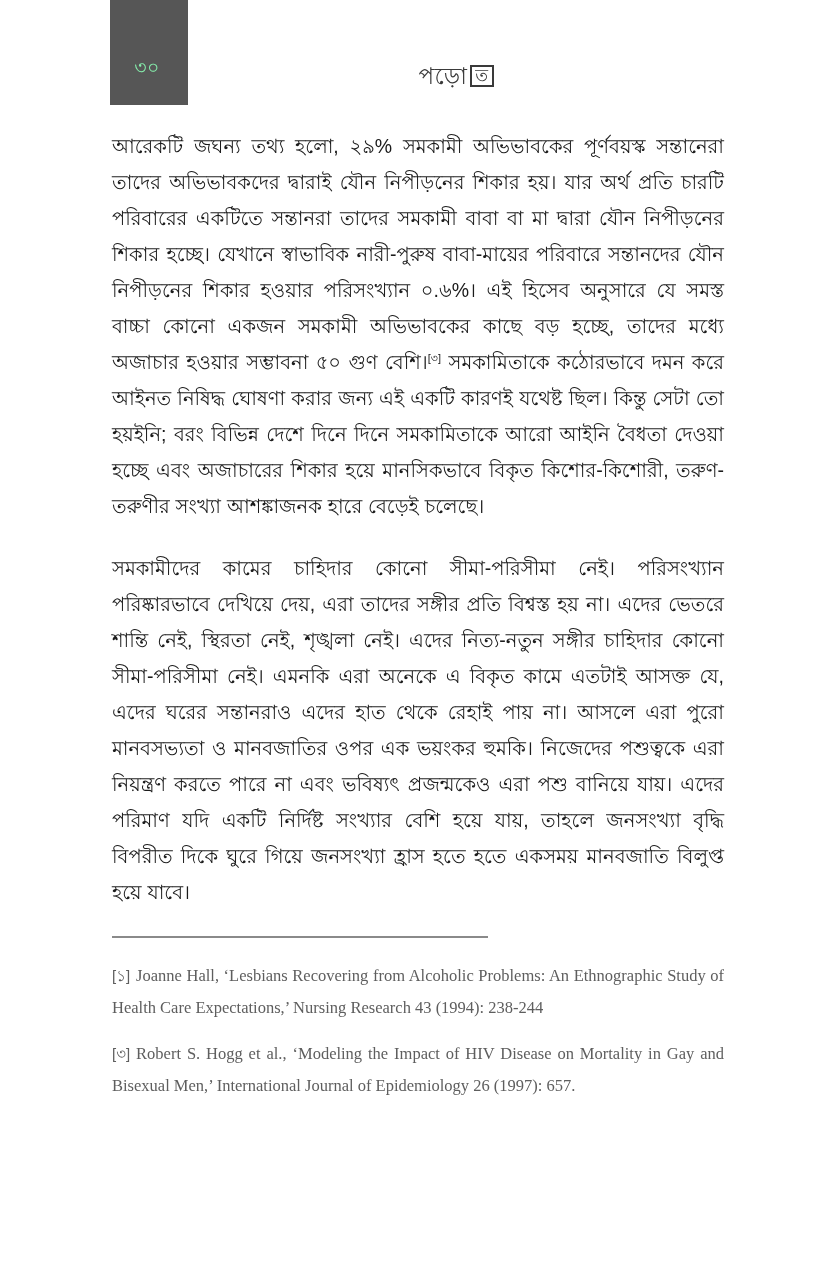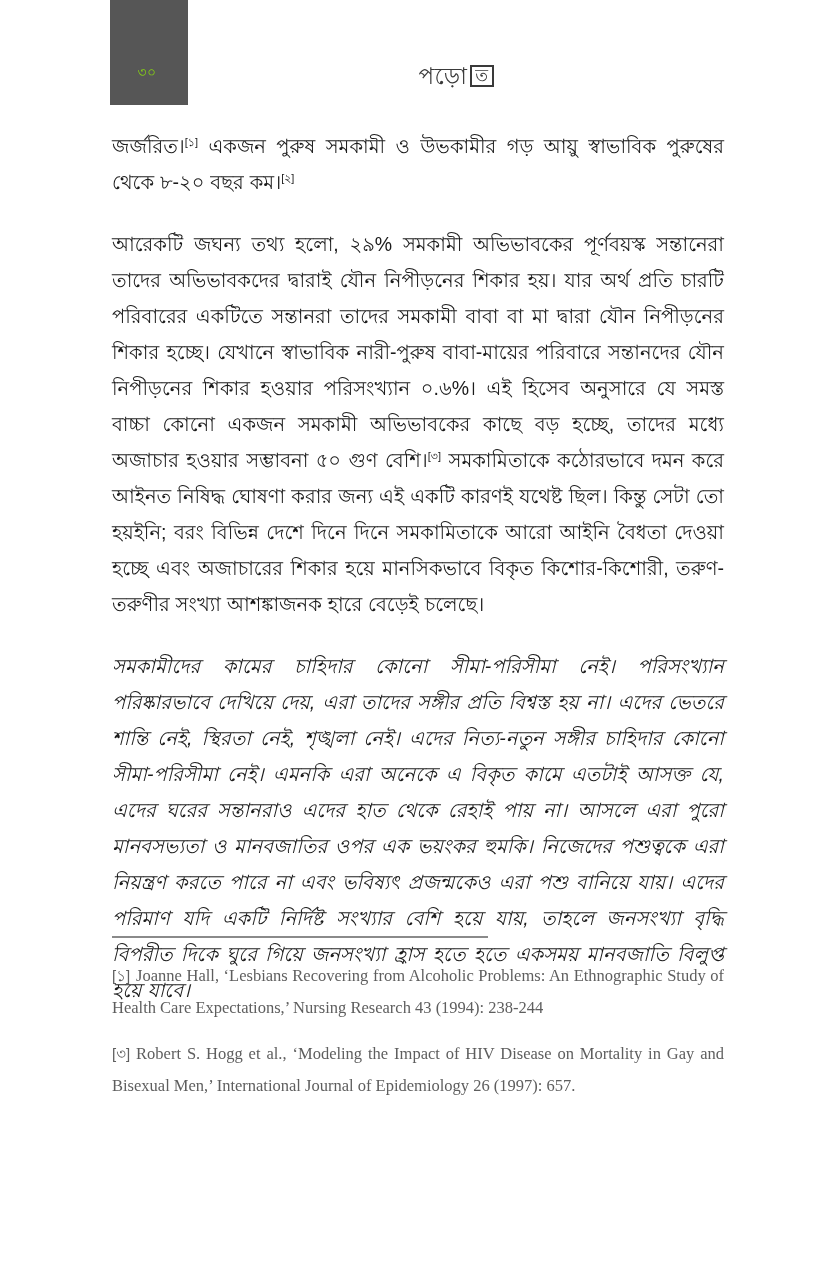--- a/index.html
+++ b/index.html
@@ -30,22 +30,22 @@
     width: 78px;
     height: 105px;
     background: #565656;
   }
   .page-number {
     position: absolute;
     left: 0;
     right: 4px;
     bottom: 20px;
     text-align: center;
-    color: #84cc16;
-    font-size: 14px;
+    color: #86efac;
+    font-size: 19px;
     font-family: "Liberation Sans", "DejaVu Sans", sans-serif;
     letter-spacing: 0.5px;
   }
   .running-head {
     position: absolute;
     left: 188px;
     top: 58px;
     width: 536px;
     text-align: center;
     color: #3a3a3a;
@@ -74,21 +74,21 @@
   p.para {
     margin: 0 0 26px 0;
     text-align: justify;
     text-align-last: left;
     font-size: 19.5px;
     line-height: 36px;
     color: #1b1b1b;
     font-family: "Liberation Sans", "DejaVu Sans", sans-serif;
     word-spacing: 0.5px;
   }
-  p.para:last-child { margin-bottom: 0; font-style: italic; }
+  p.para:last-child { margin-bottom: 0; }
 
   sup.fn-ref {
     font-size: 11px;
     vertical-align: super;
     line-height: 0;
     font-family: "Liberation Sans", "DejaVu Sans", sans-serif;
   }
 
   
   .footnote-area {
@@ -127,21 +127,20 @@
 
   <div class="page-number-block">
     <div class="page-number">৩০</div>
   </div>
 
   <div class="running-head">
     <span>পড়ো</span><span class="boxed-glyph">ত</span>
   </div>
 
   <div class="body-col" id="body-col">
-      <p class="para">জর্জরিত।<sup class="fn-ref">[১]</sup> একজন পুরুষ সমকামী ও উভকামীর গড় আয়ু স্বাভাবিক পুরুষের থেকে ৮-২০ বছর কম।<sup class="fn-ref">[২]</sup></p>
       <p class="para">আরেকটি জঘন্য তথ্য হলো, ২৯% সমকামী অভিভাবকের পূর্ণবয়স্ক সন্তানেরা তাদের অভিভাবকদের দ্বারাই যৌন নিপীড়নের শিকার হয়। যার অর্থ প্রতি চারটি পরিবারের একটিতে সন্তানরা তাদের সমকামী বাবা বা মা দ্বারা যৌন নিপীড়নের শিকার হচ্ছে। যেখানে স্বাভাবিক নারী-পুরুষ বাবা-মায়ের পরিবারে সন্তানদের যৌন নিপীড়নের শিকার হওয়ার পরিসংখ্যান ০.৬%। এই হিসেব অনুসারে যে সমস্ত বাচ্চা কোনো একজন সমকামী অভিভাবকের কাছে বড় হচ্ছে, তাদের মধ্যে অজাচার হওয়ার সম্ভাবনা ৫০ গুণ বেশি।<sup class="fn-ref">[৩]</sup> সমকামিতাকে কঠোরভাবে দমন করে আইনত নিষিদ্ধ ঘোষণা করার জন্য এই একটি কারণই যথেষ্ট ছিল। কিন্তু সেটা তো হয়ইনি; বরং বিভিন্ন দেশে দিনে দিনে সমকামিতাকে আরো আইনি বৈধতা দেওয়া হচ্ছে এবং অজাচারের শিকার হয়ে মানসিকভাবে বিকৃত কিশোর-কিশোরী, তরুণ-তরুণীর সংখ্যা আশঙ্কাজনক হারে বেড়েই চলেছে।</p>
       <p class="para">সমকামীদের কামের চাহিদার কোনো সীমা-পরিসীমা নেই। পরিসংখ্যান পরিষ্কারভাবে দেখিয়ে দেয়, এরা তাদের সঙ্গীর প্রতি বিশ্বস্ত হয় না। এদের ভেতরে শান্তি নেই, স্থিরতা নেই, শৃঙ্খলা নেই। এদের নিত্য-নতুন সঙ্গীর চাহিদার কোনো সীমা-পরিসীমা নেই। এমনকি এরা অনেকে এ বিকৃত কামে এতটাই আসক্ত যে, এদের ঘরের সন্তানরাও এদের হাত থেকে রেহাই পায় না। আসলে এরা পুরো মানবসভ্যতা ও মানবজাতির ওপর এক ভয়ংকর হুমকি। নিজেদের পশুত্বকে এরা নিয়ন্ত্রণ করতে পারে না এবং ভবিষ্যৎ প্রজন্মকেও এরা পশু বানিয়ে যায়। এদের পরিমাণ যদি একটি নির্দিষ্ট সংখ্যার বেশি হয়ে যায়, তাহলে জনসংখ্যা বৃদ্ধি বিপরীত দিকে ঘুরে গিয়ে জনসংখ্যা হ্রাস হতে হতে একসময় মানবজাতি বিলুপ্ত হয়ে যাবে।</p>
     </div>
 
   <div class="footnote-area">
     <div class="fn-rule"></div>
     <div id="footnote-list">
         <div class="footnote"><span class="fn-marker">[১]</span><span>Joanne Hall, ‘Lesbians Recovering from Alcoholic Problems: An Ethnographic Study of Health Care Expectations,’ Nursing Research 43 (1994): 238-244</span></div>
         <div class="footnote"><span class="fn-marker">[৩]</span><span>Robert S. Hogg et al., ‘Modeling the Impact of HIV Disease on Mortality in Gay and Bisexual Men,’ International Journal of Epidemiology 26 (1997): 657.</span></div>
       </div>

